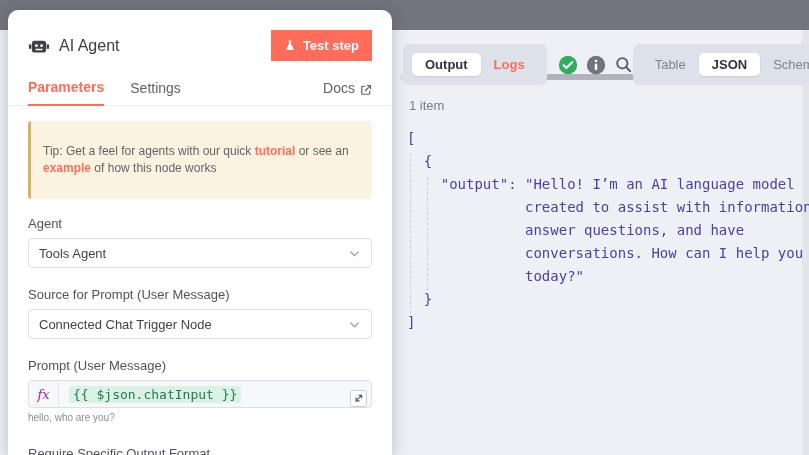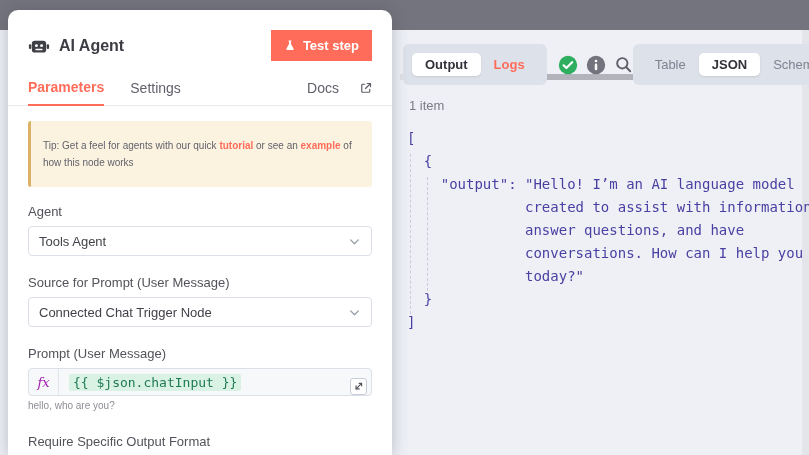--- a/index.html
+++ b/index.html
@@ -7,31 +7,31 @@
   body{position:relative;background:#eef0f6;font-family:"Liberation Sans",sans-serif;overflow:hidden}
 
   .top-band{position:absolute;top:0;left:0;width:809px;height:30px;background:#74747e}
   .right-strip{position:absolute;top:30px;right:0;width:7px;height:425px;background:#e3e5ea}
 
   
   .ndv-panel{position:absolute;left:8px;top:10px;width:384px;height:445px;background:#fff;
     border-radius:10px 10px 0 0;box-shadow:0 1px 16px rgba(60,60,80,.3);z-index:3}
   .panel-header{display:flex;align-items:center;padding:20px 20px 0}
   .robot{display:flex;margin-right:9px}
-  .panel-title{font-size:16px;font-weight:bold;color:#3c3c44}
+  .panel-title{font-size:16px;font-weight:normal;color:#3c3c44}
   .test-btn{margin-left:auto;display:flex;align-items:center;gap:7px;background:#ff6d5a;color:#fff;
     border:none;border-radius:0;font-family:"Liberation Sans",sans-serif;font-size:13px;font-weight:bold;
     padding:8px 13px;cursor:pointer}
   .tabs{display:flex;align-items:flex-end;padding:0 20px;margin-top:12px;border-bottom:1px solid #e9ebf0}
   .tab{font-size:14px;color:#61616b;padding:6px 0 9px;margin-right:26px;cursor:pointer}
   .tab.active{color:#ff6d5a;font-weight:bold;border-bottom:2px solid #ff6d5a;margin-bottom:-1px}
-  .tab-docs{margin-left:auto;margin-right:0;display:flex;align-items:center;gap:21px}
+  .tab-docs{margin-left:auto;margin-right:0;display:flex;align-items:flex-end;gap:5px}
   .panel-body{padding:15px 20px 0}
-  .tip{background:#fbf3e0;border-left:3px solid #dcb268;border-radius:3px;padding:16px 12px;
-    font-size:10px;line-height:17px;color:#62626c;margin-bottom:17px}
+  .tip{background:#fbf3e0;border-left:3px solid #dcb268;border-radius:3px;padding:22px 12px;
+    font-size:12px;line-height:17px;color:#62626c;margin-bottom:17px}
   .tip-link{color:#ff6d5a;font-weight:bold;cursor:pointer}
   .field-label{font-size:13px;color:#52525a;margin-bottom:7px}
   .select{display:flex;align-items:center;height:30px;border:1px solid #dbdfe7;border-radius:4px;
     padding:0 10px;font-size:13px;color:#42424a;margin-bottom:19px;background:#fff;cursor:pointer}
   .select svg{margin-left:auto}
   .expr-field{position:relative;display:flex;align-items:center;height:28px;border:1px solid #dbdfe7;
     background:#f7f8fa;border-radius:4px}
   .fx{width:30px;align-self:stretch;display:flex;align-items:center;justify-content:center;
     border-right:1px solid #e2e5eb;color:#a21caf;font-family:"DejaVu Serif",serif;font-style:italic;font-size:13px}
   .expr-text{margin-left:10px;font-family:"DejaVu Sans Mono",monospace;font-size:13px;color:#1f7a52;

